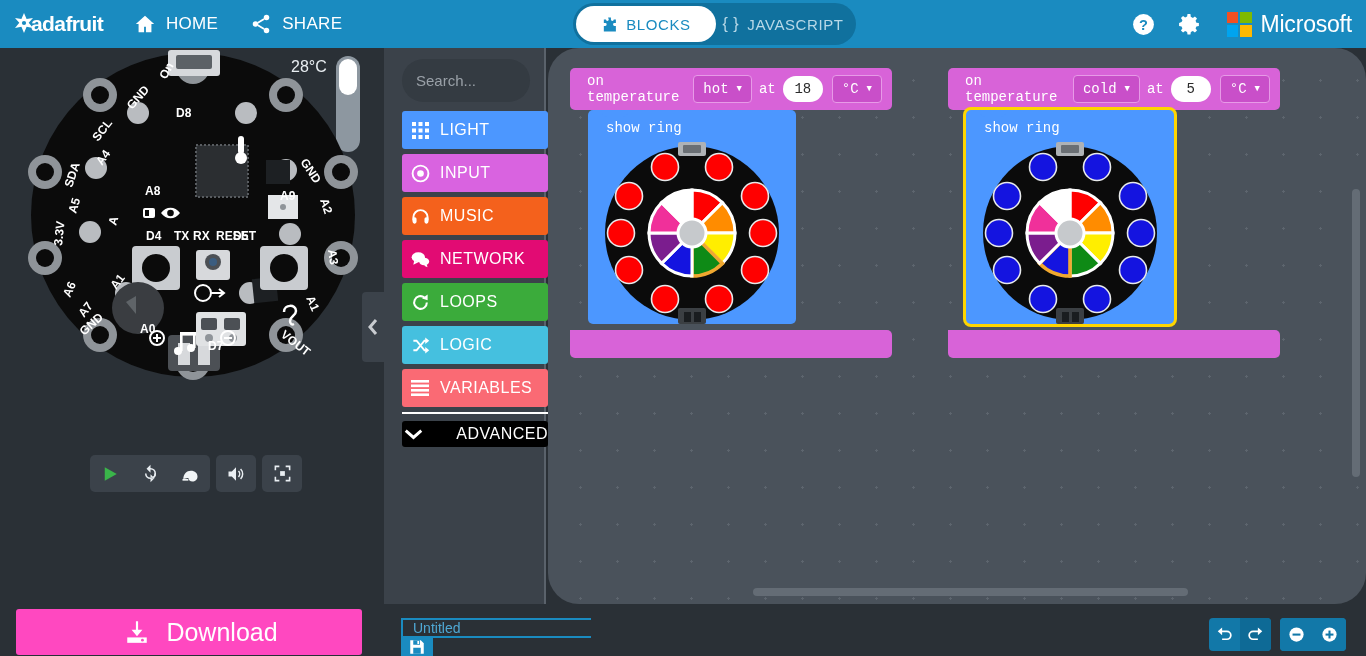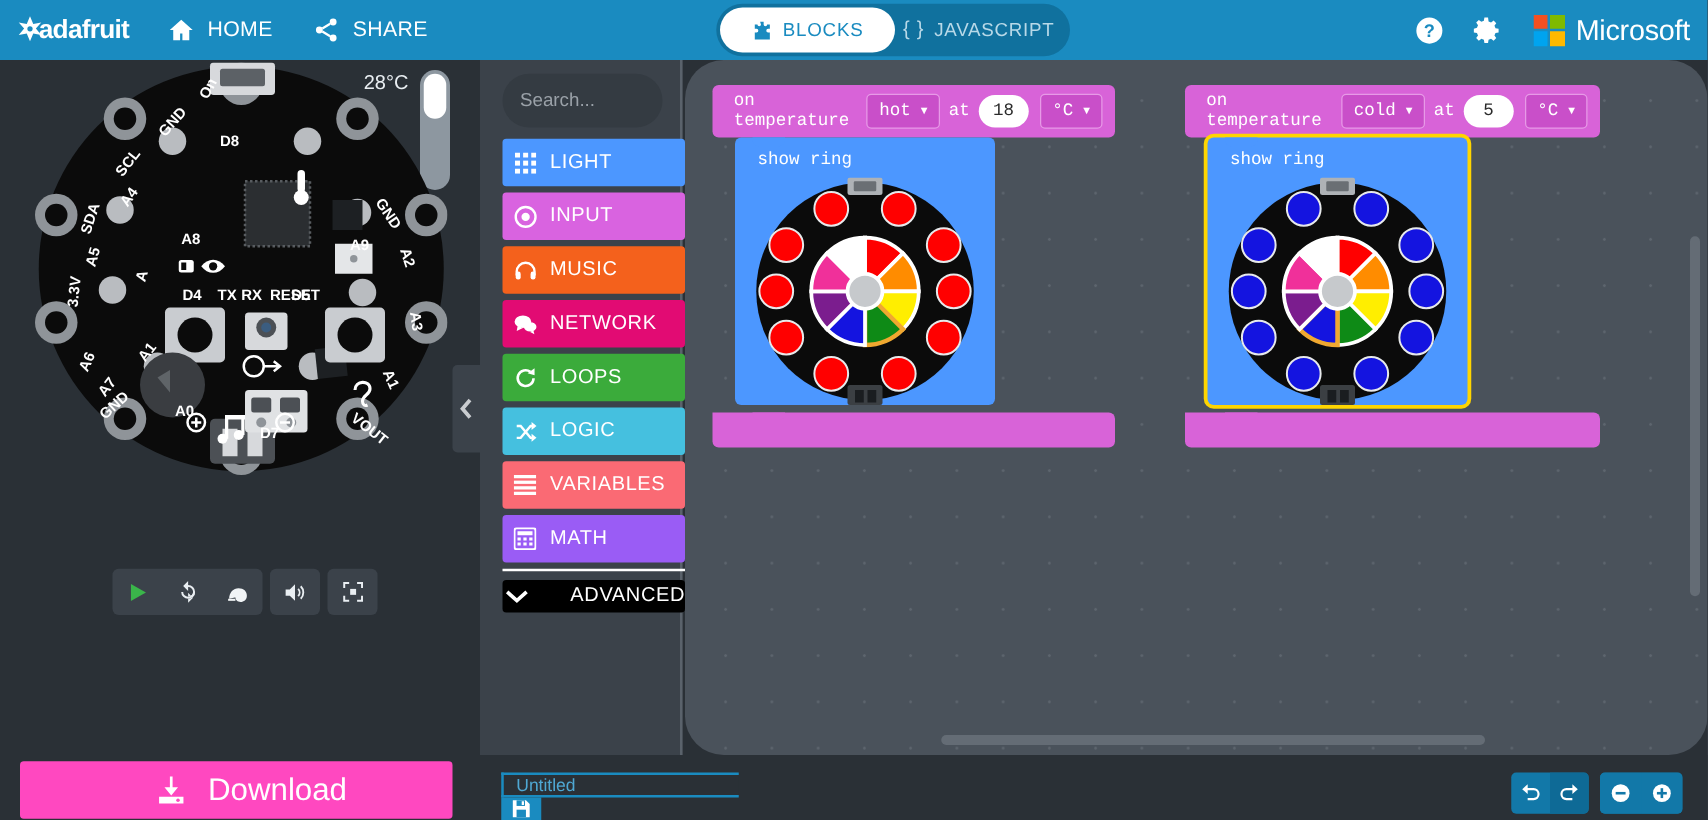--- a/index.html
+++ b/index.html
@@ -533,37 +533,20 @@
           <rect y="0" width="18" height="2.6"></rect>
               <rect y="4.5" width="18" height="2.6"></rect>
           <rect y="9" width="18" height="2.6"></rect>
               <rect y="13.4" width="18" height="2.6"></rect>
             </g>
           </svg>
         </span>
       <span class="clabel">VARIABLES</span>
     </div>
 
-    <div class="cat" style="background:#9a5cf5">
-      <span class="cicon">
-        <svg width="18" height="18" viewBox="0 0 18 18">
-          <rect x="0.5" y="0.5" width="17" height="17" rx="2" fill="none" stroke="#fff" stroke-width="1.8"></rect>
-          <rect x="3" y="3" width="12" height="3.2" fill="#fff"></rect>
-          <g fill="#fff">
-              <rect x="3" y="8" width="2.6" height="2.4"></rect>
-              <rect x="7.7" y="8" width="2.6" height="2.4"></rect>
-              <rect x="12.4" y="8" width="2.6" height="2.4"></rect>
-          <rect x="3" y="12" width="2.6" height="2.4"></rect>
-              <rect x="7.7" y="12" width="2.6" height="2.4"></rect>
-              <rect x="12.4" y="12" width="2.6" height="2.4"></rect>
-            </g>
-          </svg>
-        </span>
-      <span class="clabel">MATH</span>
-    </div>
 
     <div id="cat-divider"></div>
 
     <div class="cat" style="background:#000000;height:26px;gap:29px;">
       <span class="cicon">
         <svg width="19" height="14" viewBox="0 0 22 14">
           <path fill="none" stroke="#fff" stroke-width="3.4" d="M2 3l9 8 9-8"></path>
           </svg>
         </span>
       <span class="clabel">ADVANCED</span>

